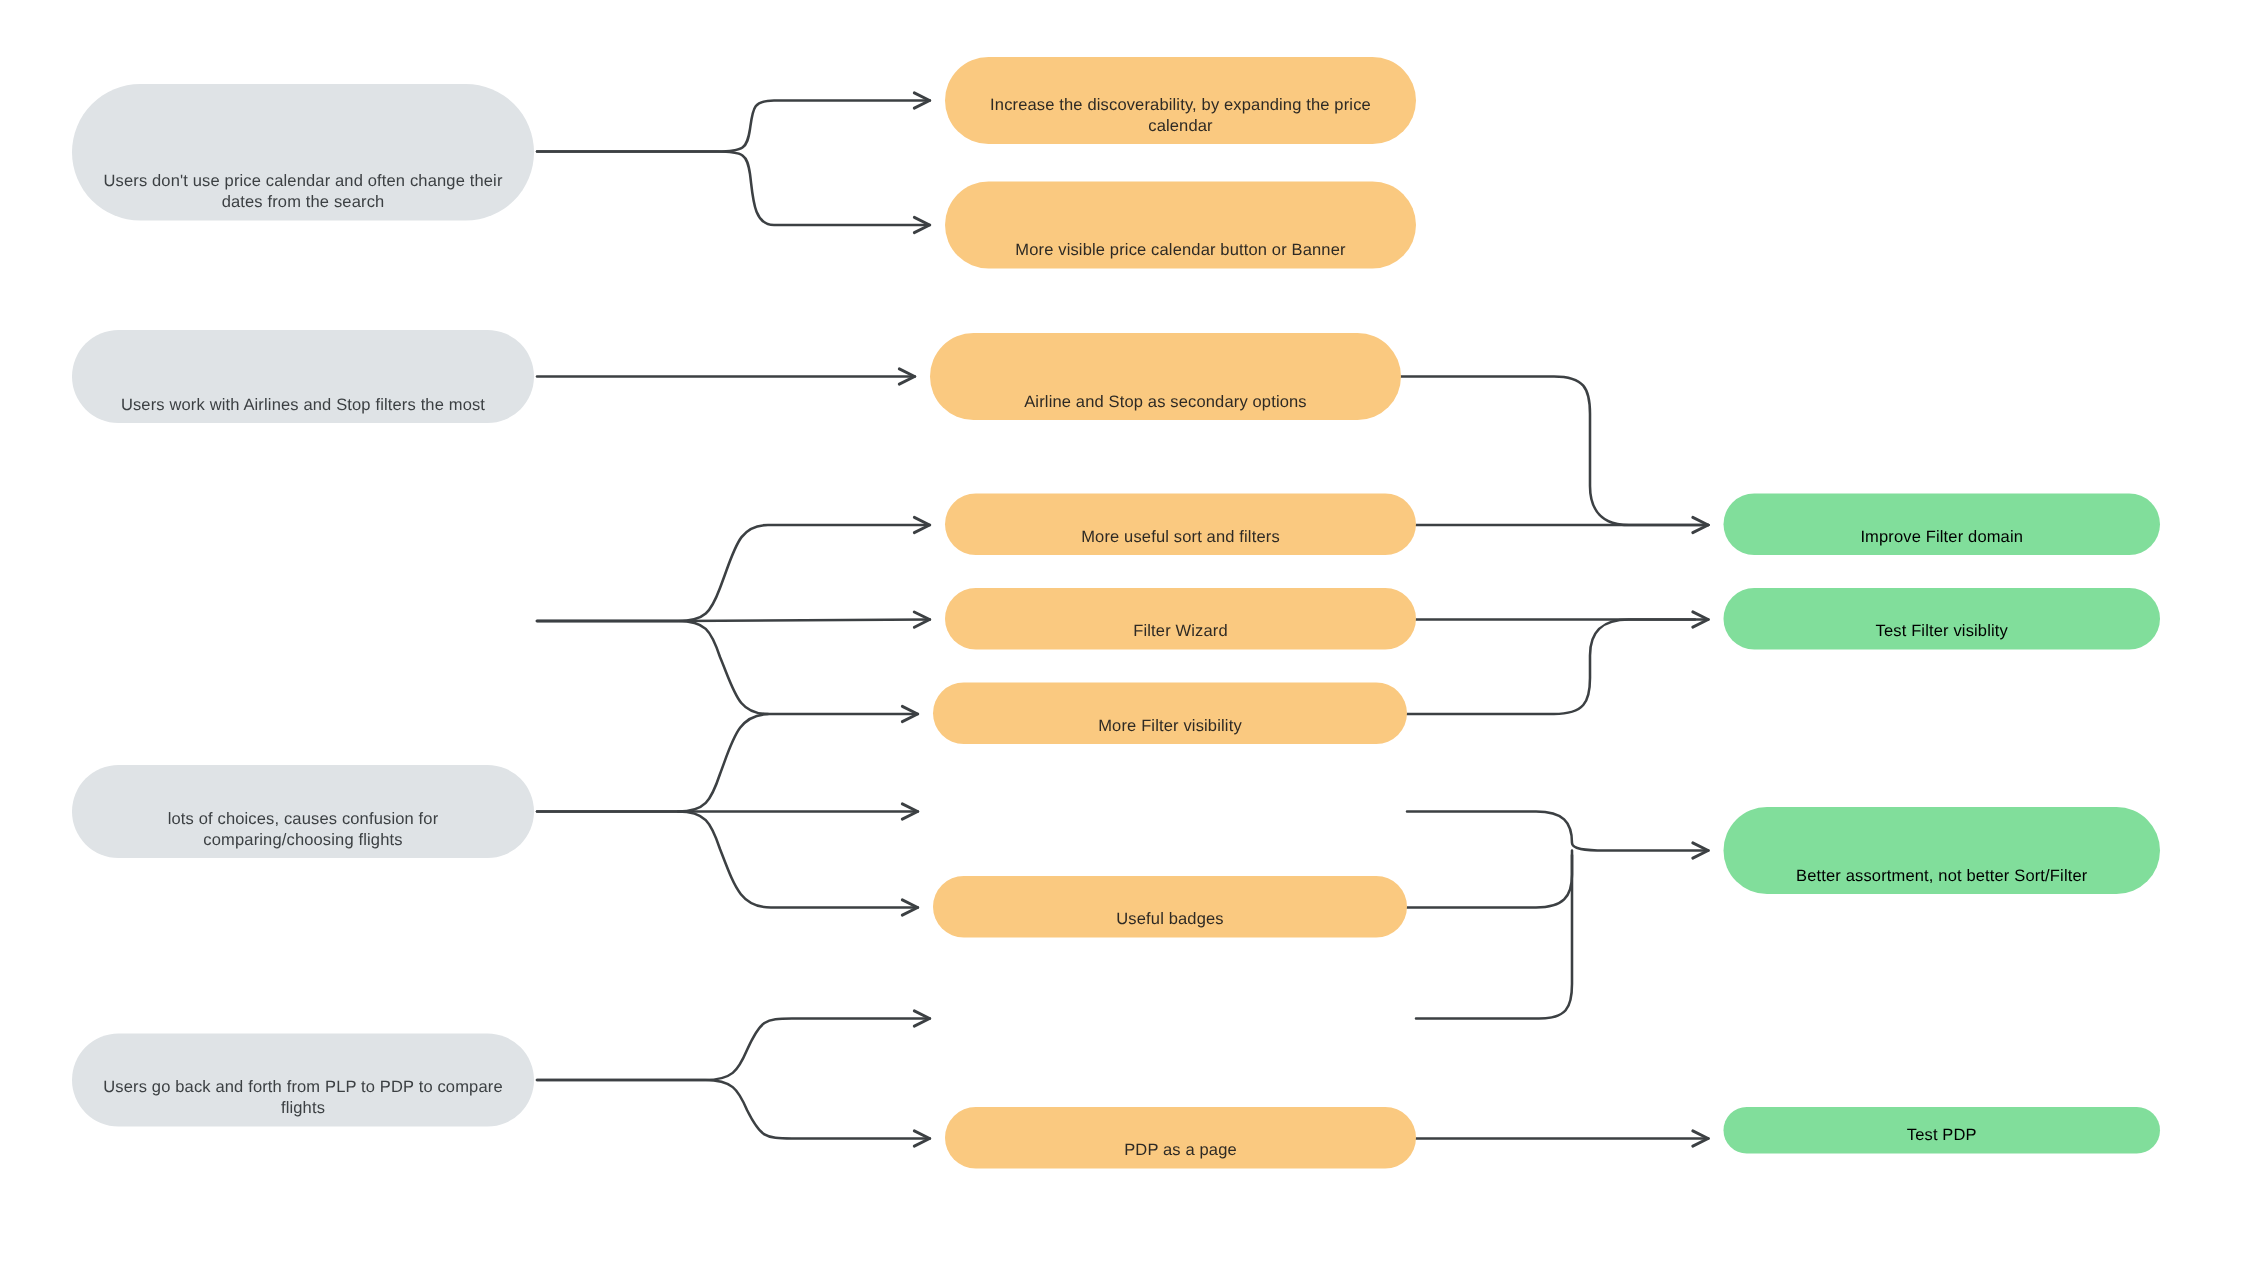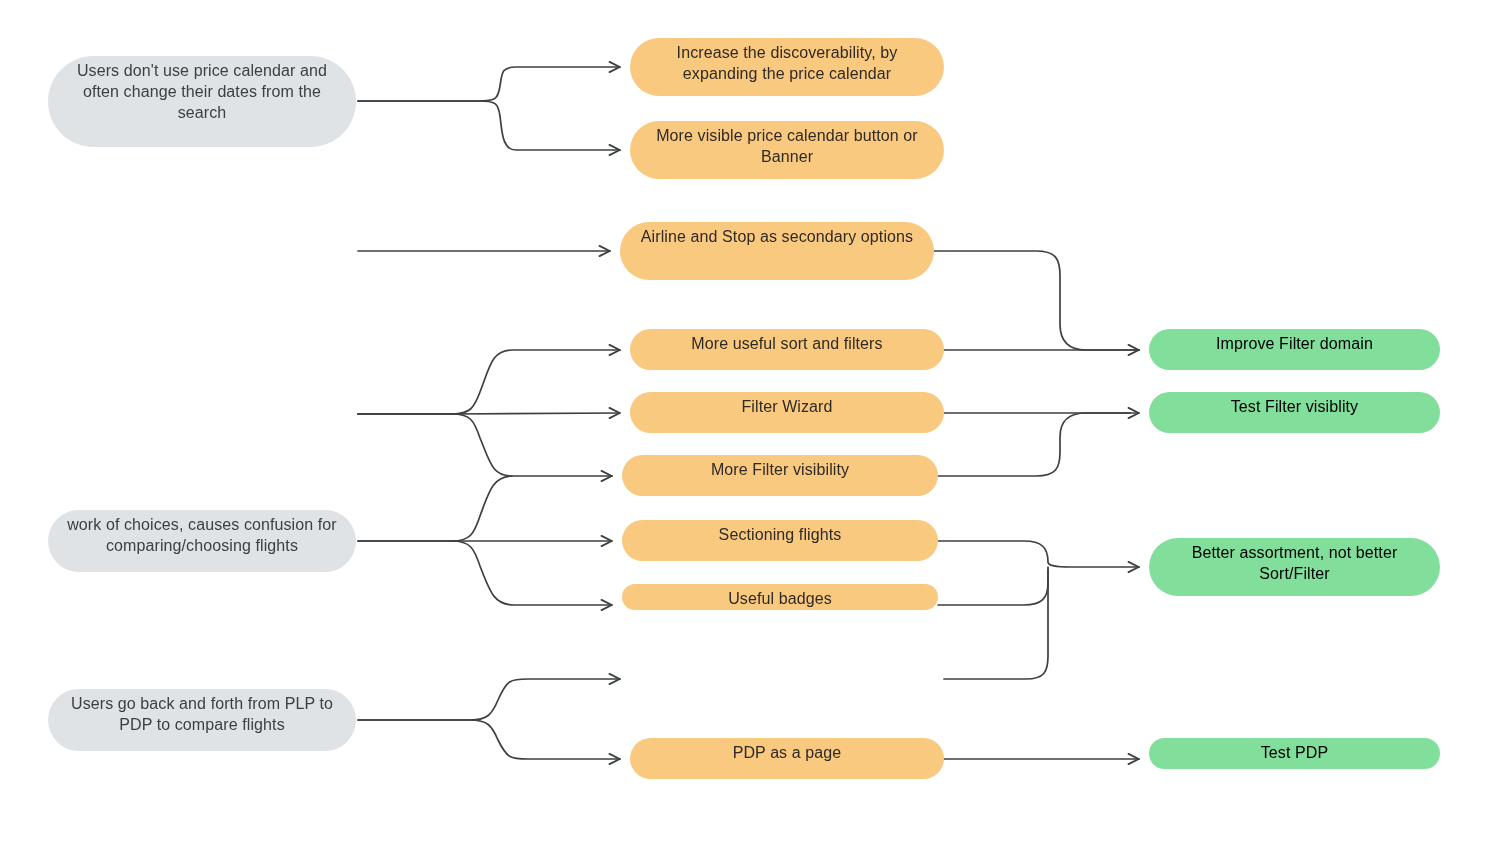--- a/index.html
+++ b/index.html
@@ -24,28 +24,28 @@
     left: 0;
     top: 0;
     width: 1511px;
     height: 842px;
     pointer-events: none;
   }
   .node {
     position: absolute;
     box-sizing: border-box;
     display: flex;
-    align-items: flex-start;
+    align-items: flex-end;
     justify-content: center;
     text-align: center;
     border-radius: 999px;
     line-height: 1.32;
     padding: 4px 14px;
     color: #202124;
-    font-size: 16px;
+    font-size: 11px;
     letter-spacing: 0.1px;
   }
   .node.insight {
     background: #DFE3E6;
     color: #3C4043;
   }
   .node.idea {
     background: #FAC980;
     color: #2E2A24;
   }
@@ -100,24 +100,27 @@
       <path d="M 944 679 L 1026 679 C 1044 679 1048 672 1048 656 L 1048 570"></path>
 
       <path d="M 944 759 L 1139 759" marker-end="url(#arrow)"></path>
     </g>
   </svg>
 
   <div class="node insight" style="left:48px; top:56px; width:308px; height:91px;">
     <span>Users don't use price calendar and often change their dates from the search</span>
   </div>
 
+  <div class="node insight" style="left:48px; top:220px; width:308px; height:62px;">
+    <span>Users work with Airlines and Stop filters the most</span>
+  </div>
 
 
   <div class="node insight" style="left:48px; top:510px; width:308px; height:62px;">
-    <span>work of choices, causes confusion for comparing/choosing flights</span>
+    <span>lots of choices, causes confusion for comparing/choosing flights</span>
   </div>
 
   <div class="node insight" style="left:48px; top:689px; width:308px; height:62px;">
     <span>Users go back and forth from PLP to PDP to compare flights</span>
   </div>
 
   <div class="node idea" style="left:630px; top:38px; width:314px; height:58px;">
     <span>Increase the discoverability, by expanding the price calendar</span>
   </div>
 
@@ -134,25 +137,22 @@
   </div>
 
   <div class="node idea" style="left:630px; top:392px; width:314px; height:41px;">
     <span>Filter Wizard</span>
   </div>
 
   <div class="node idea" style="left:622px; top:455px; width:316px; height:41px;">
     <span>More Filter visibility</span>
   </div>
 
-  <div class="node idea" style="left:622px; top:520px; width:316px; height:41px;">
-    <span>Sectioning flights</span>
-  </div>
 
-  <div class="node idea" style="left:622px; top:584px; width:316px; height:26px;">
+  <div class="node idea" style="left:622px; top:584px; width:316px; height:41px;">
     <span>Useful badges</span>
   </div>
 
 
   <div class="node idea" style="left:630px; top:738px; width:314px; height:41px;">
     <span>PDP as a page</span>
   </div>
 
   <div class="node outcome" style="left:1149px; top:329px; width:291px; height:41px;">
     <span>Improve Filter domain</span>

